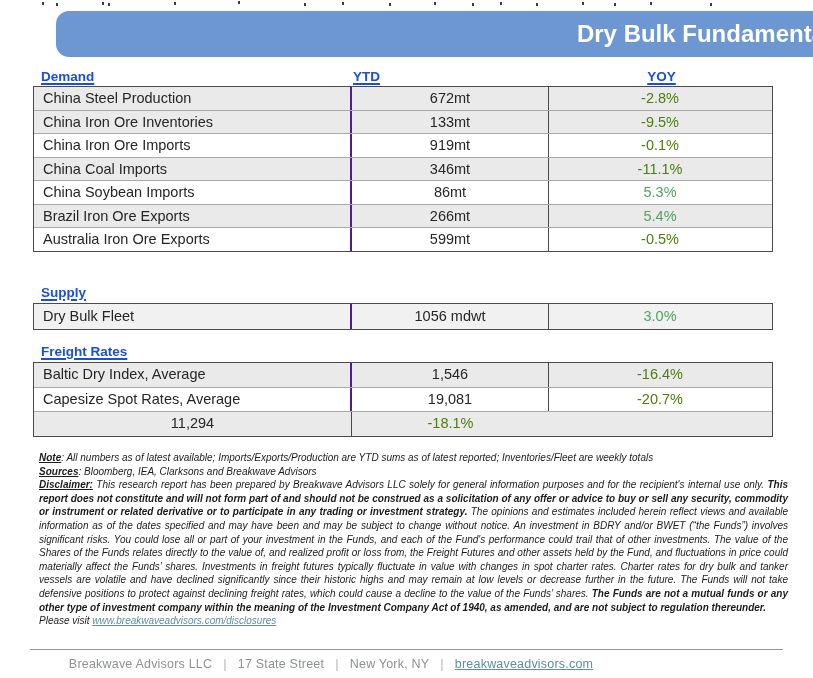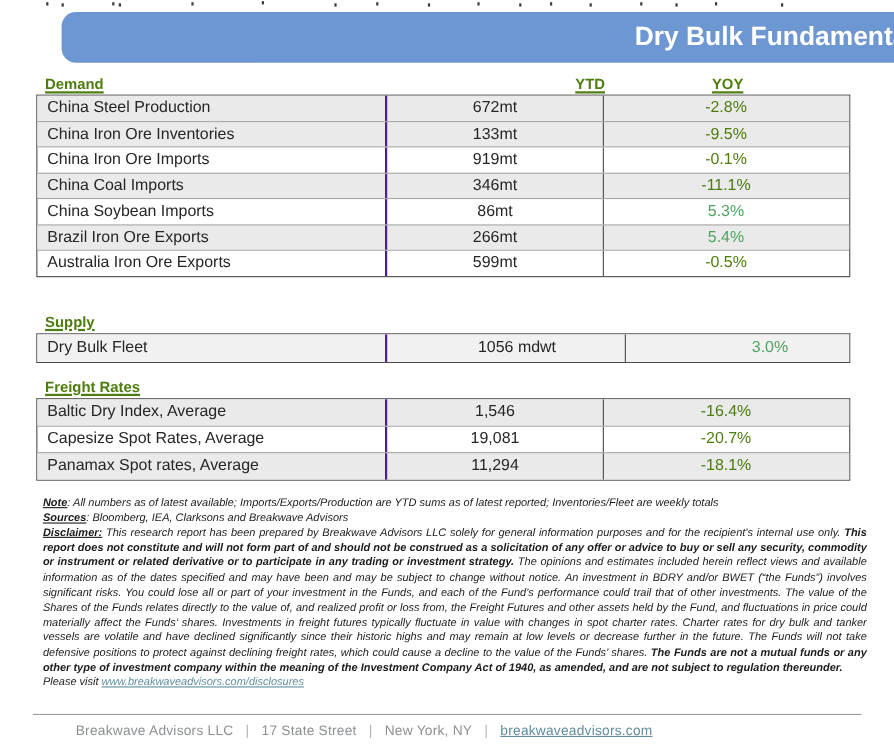--- a/index.html
+++ b/index.html
@@ -13,30 +13,30 @@
       196px -1px #3c3c3c, 262px 1px #3c3c3c, 300px 0 #3c3c3c, 347px 1px #3c3c3c,
       392px 0 #3c3c3c, 430px 1px #3c3c3c, 458px 0 #3c3c3c, 494px 1px #3c3c3c,
       540px 0 #3c3c3c, 572px 1px #3c3c3c, 608px 0 #3c3c3c, 668px 1px #3c3c3c; }
 
   .banner { position:absolute; left:56px; top:11px; width:789px; height:46px;
     background:#6D97D3; border-radius:13px; color:#fff; text-align:right;
     font-size:24px; font-weight:700; line-height:46px; }
 
   .hdr-row { position:absolute; left:33px; top:62px; width:740px; height:22px; }
   .hdr-row .c1 { position:absolute; left:8px; bottom:0; }
-  .hdr-row .c2 { position:absolute; left:320px; width:197px; bottom:0; text-align:right; }
+  .hdr-row .c2 { position:absolute; left:320px; width:197px; bottom:0; text-align:left; }
   .hdr-row .c3 { position:absolute; left:517px; width:223px; bottom:0; text-align:center; }
-  .hlabel { font-size:13.5px; font-weight:700; color:#4d7c0f;
+  .hlabel { font-size:13.5px; font-weight:700; color:#1d4ed8;
     text-decoration:underline; text-decoration-thickness:1.5px; text-underline-offset:2px; }
 
   .tbl { position:absolute; left:33px; width:740px; border:1.5px solid #4a4a4a; background:#fff; }
   .tr { display:grid; grid-template-columns:318px 197px 222px; border-top:1px solid #a9a9a9; }
   .tr:first-child { border-top:none; }
   .tr.odd { background:#EAEAEA; }
-  .tr.lite { background:#F1F1F1;gap:20px; }
+  .tr.lite { background:#F1F1F1; }
   .td { font-size:14.5px; color:#262626; overflow:hidden; white-space:nowrap; }
   .td.name { padding-left:9px; border-right:2px solid #4c1d95; }
   .td.val { text-align:center; }
   .td.ytd { border-right:1px solid #4a4a4a; }
   .h23 .td { line-height:22.5px; height:22.5px; }
   .h25 .td { line-height:25px; height:25px; }
   .h24 .td { line-height:23.5px; height:23.5px; }
   .neg { color:#4d7c0f; }
   .pos { color:#4FA35F; }
 
@@ -131,21 +131,20 @@
       <div class="td name">Baltic Dry Index, Average</div>
       <div class="td val ytd">1,546</div>
       <div class="td val neg">-16.4%</div>
     </div>
     <div class="tr">
       <div class="td name">Capesize Spot Rates, Average</div>
       <div class="td val ytd">19,081</div>
       <div class="td val neg">-20.7%</div>
     </div>
     <div class="tr odd">
-      <div class="td name">Panamax Spot rates, Average</div>
       <div class="td val ytd">11,294</div>
       <div class="td val neg">-18.1%</div>
     </div>
   </div>
 
   <div class="notes">
     <div class="note-line">
       <span class="lead">Note</span><span>: All numbers as of latest available; Imports/Exports/Production are YTD sums as of latest reported; Inventories/Fleet are weekly totals</span>
     </div>
     <div class="sources-line">

